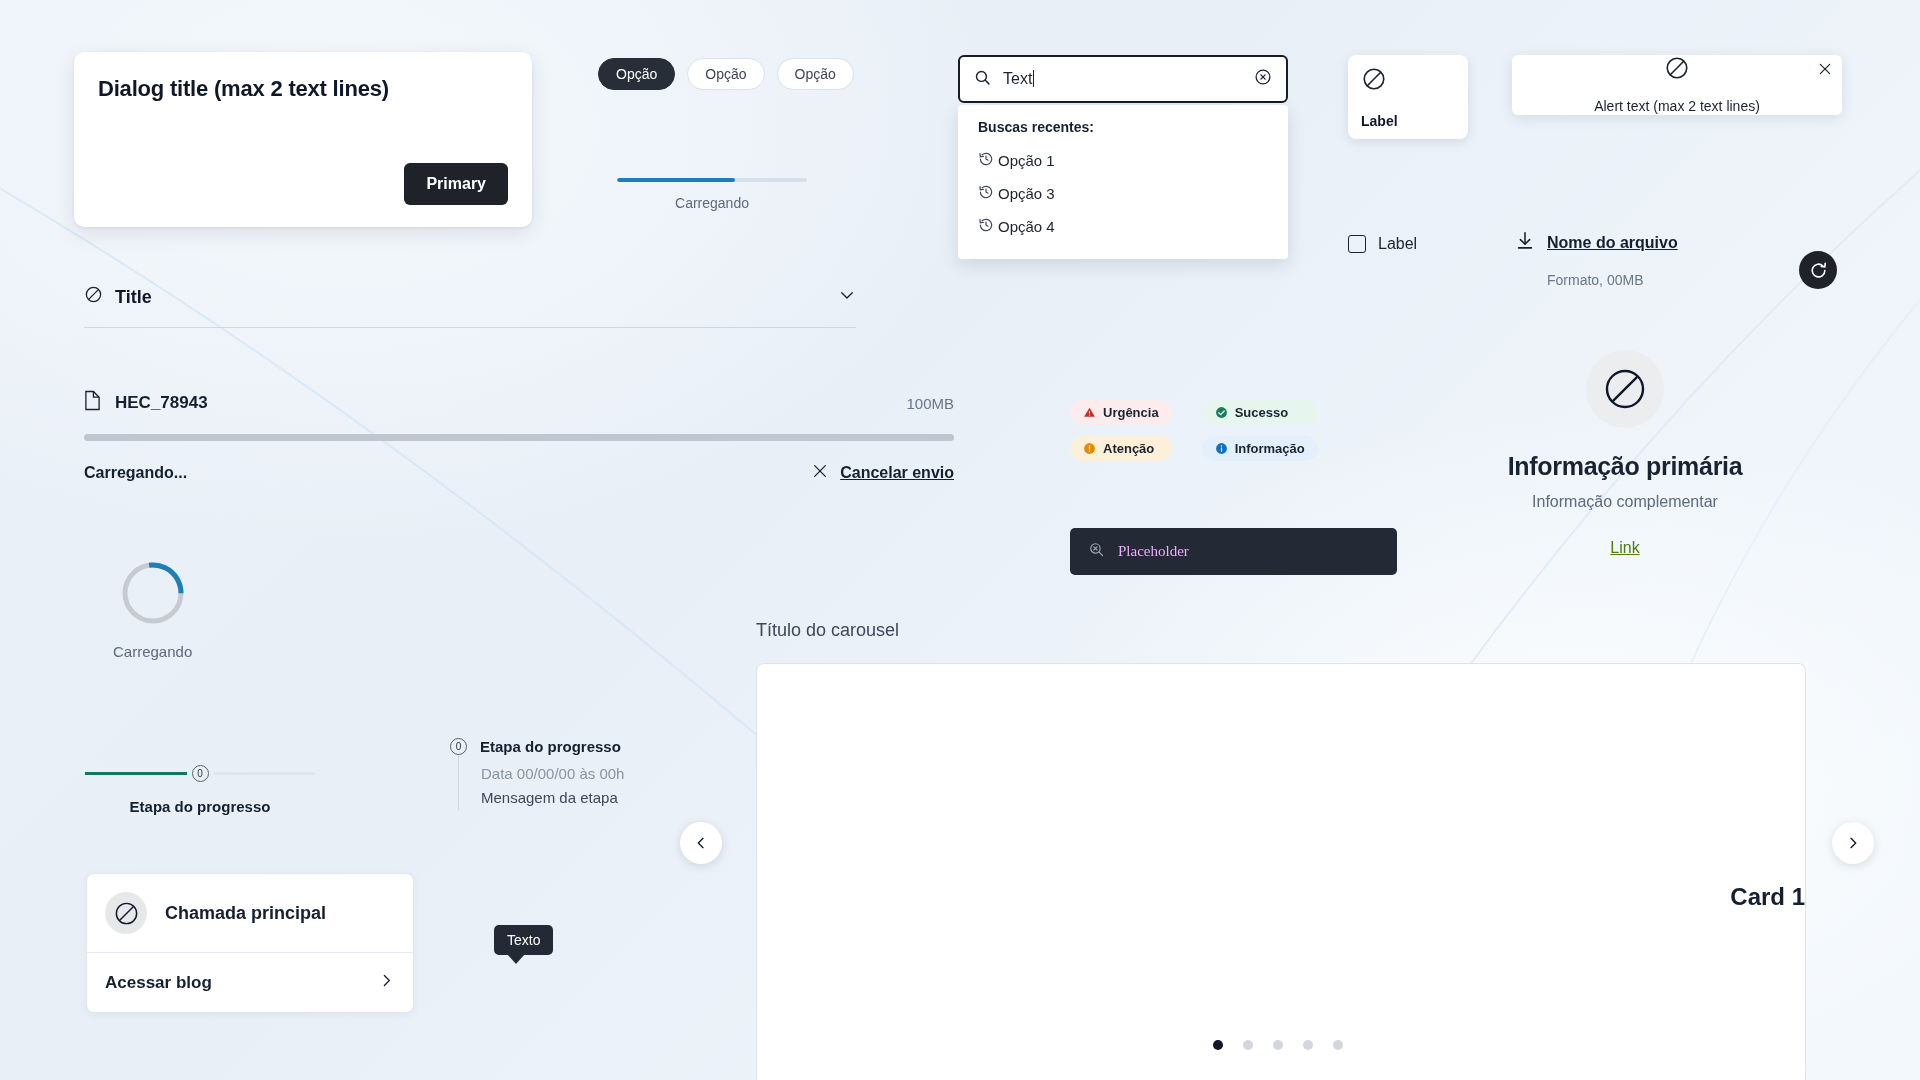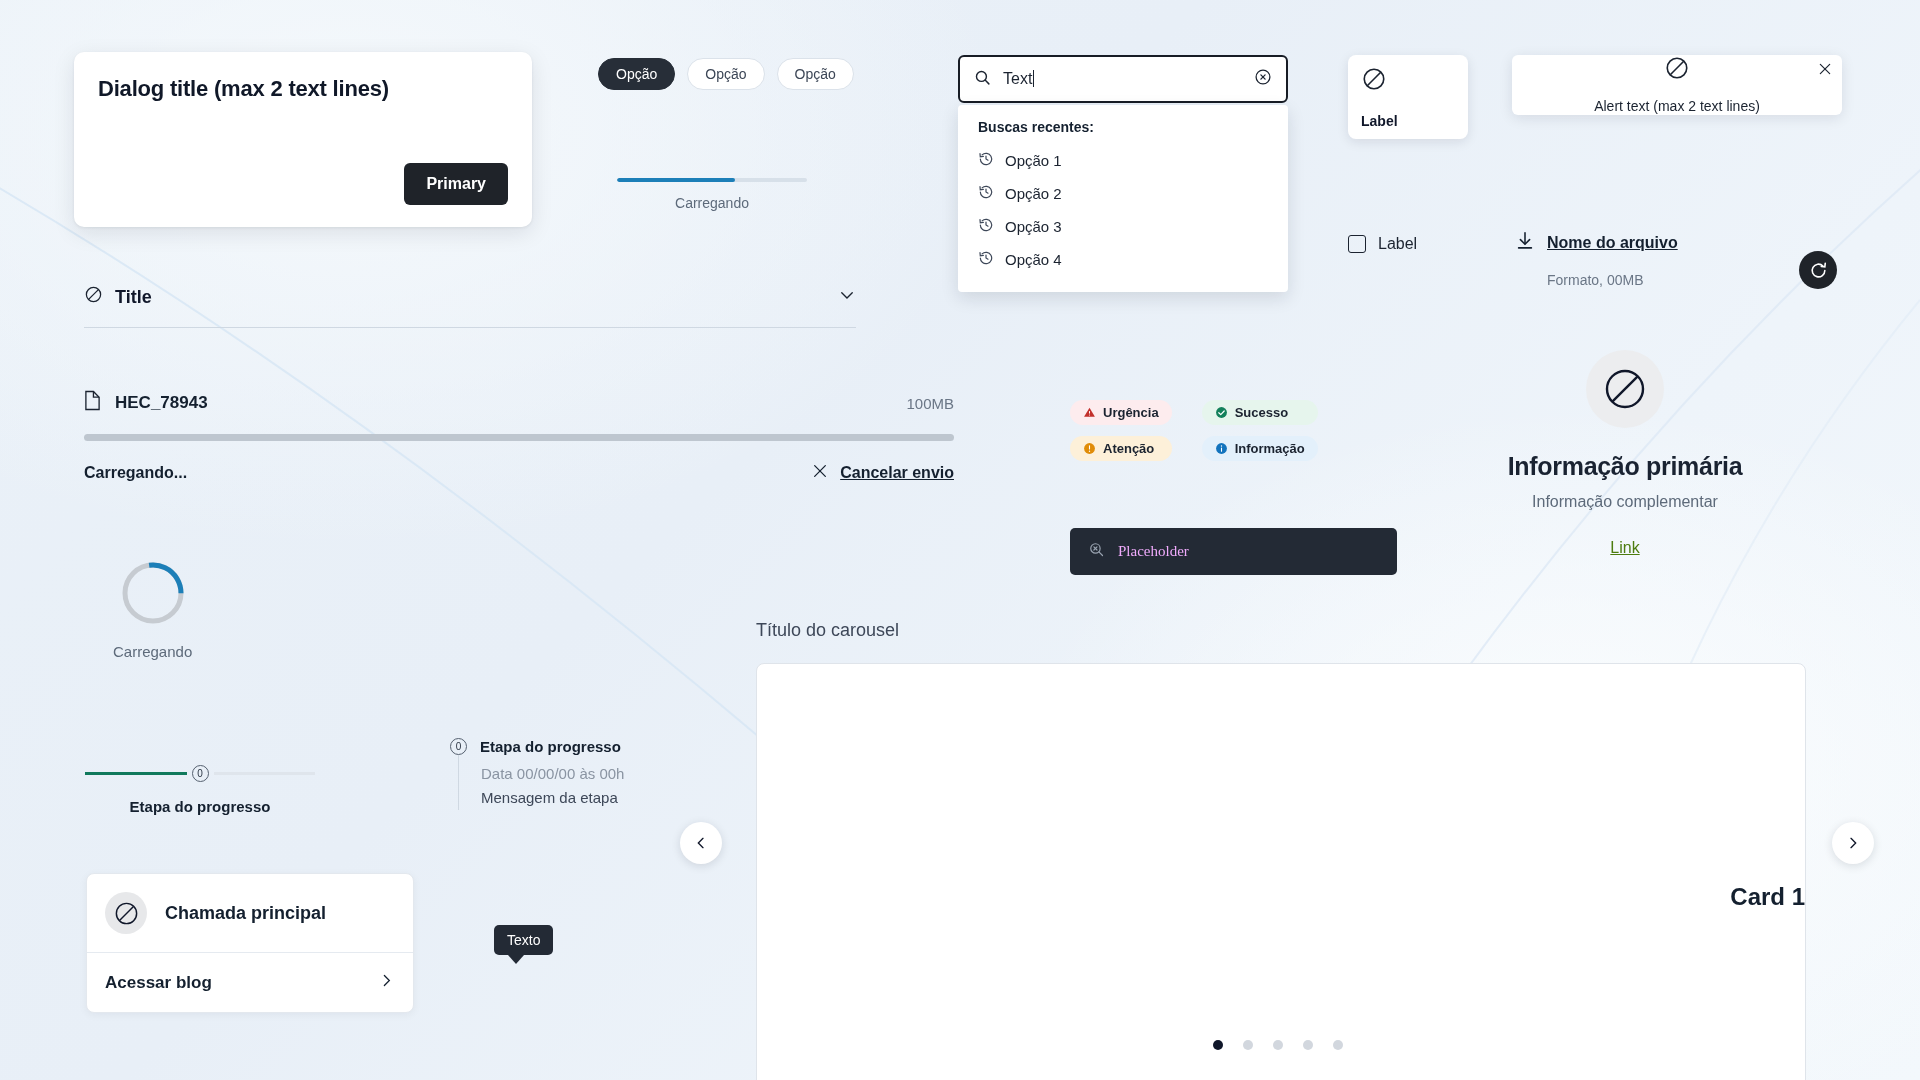--- a/index.html
+++ b/index.html
@@ -63,21 +63,21 @@
   .search-box .val { flex: 1; font-size: 16px; color: #1b2330; }
   .caret { display: inline-block; width: 1px; height: 17px; background: #1b2330;
     vertical-align: -3px; margin-left: 1px; }
   .clear-ic { cursor: pointer; }
   .suggest {
     margin-top: 2px; background: #fff; border-radius: 4px;
     box-shadow: 0 6px 18px rgba(16,23,42,.12); padding: 14px 0 16px;
   }
   .suggest .head { font-size: 14px; font-weight: 700; padding: 0 20px 9px; color: #14202f; }
   .sg-item {
-    display: flex; align-items: center; gap: 11px; padding: 7px 20px;
+    display: flex; align-items: center; gap: 4px; padding: 7px 20px;
     font-size: 15px; color: #1b2330; cursor: pointer;
   }
 
   
   .tile {
     left: 1348px; top: 55px; width: 120px; height: 84px; background: #fff;
     border-radius: 8px; box-shadow: 0 3px 12px rgba(16,23,42,.10);
     padding: 11px 13px;
   }
   .tile .lbl { position: absolute; left: 13px; bottom: 10px; font-size: 14px; font-weight: 600; }
@@ -265,30 +265,20 @@
       <div class="head">Buscas recentes:</div>
       <div class="sg-item">
         <span>
           <svg width="16" height="16" viewBox="0 0 24 24" fill="none" stroke="#3d4758" stroke-width="1.8" stroke-linecap="round">
             <path d="M3.5 12a8.5 8.5 0 1 0 2.6-6.1"></path>
               <polyline points="3,4 3.4,8.6 8,8.2"></polyline>
               <polyline points="12,7.5 12,12 15,13.8"></polyline>
           </svg>
         </span>
         <span>Opção 1</span>
-      </div>
-      <div class="sg-item">
-        <span>
-          <svg width="16" height="16" viewBox="0 0 24 24" fill="none" stroke="#3d4758" stroke-width="1.8" stroke-linecap="round">
-            <path d="M3.5 12a8.5 8.5 0 1 0 2.6-6.1"></path>
-              <polyline points="3,4 3.4,8.6 8,8.2"></polyline>
-              <polyline points="12,7.5 12,12 15,13.8"></polyline>
-          </svg>
-        </span>
-        <span>Opção 2</span>
       </div>
       <div class="sg-item">
         <span>
           <svg width="16" height="16" viewBox="0 0 24 24" fill="none" stroke="#3d4758" stroke-width="1.8" stroke-linecap="round">
             <path d="M3.5 12a8.5 8.5 0 1 0 2.6-6.1"></path>
               <polyline points="3,4 3.4,8.6 8,8.2"></polyline>
               <polyline points="12,7.5 12,12 15,13.8"></polyline>
           </svg>
         </span>
         <span>Opção 3</span>

